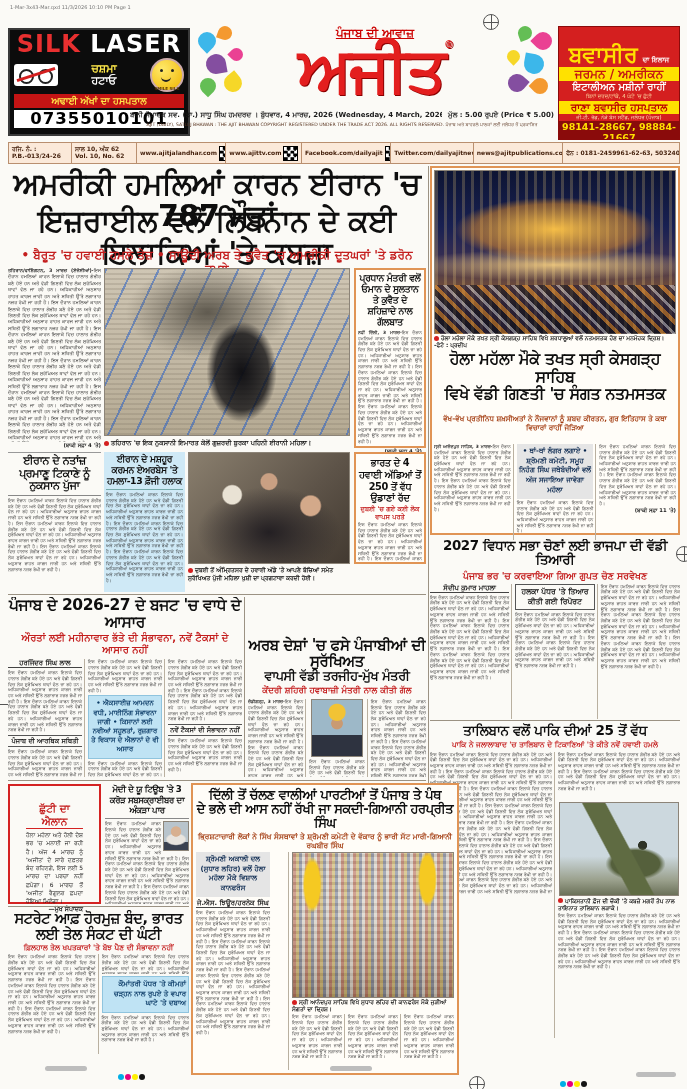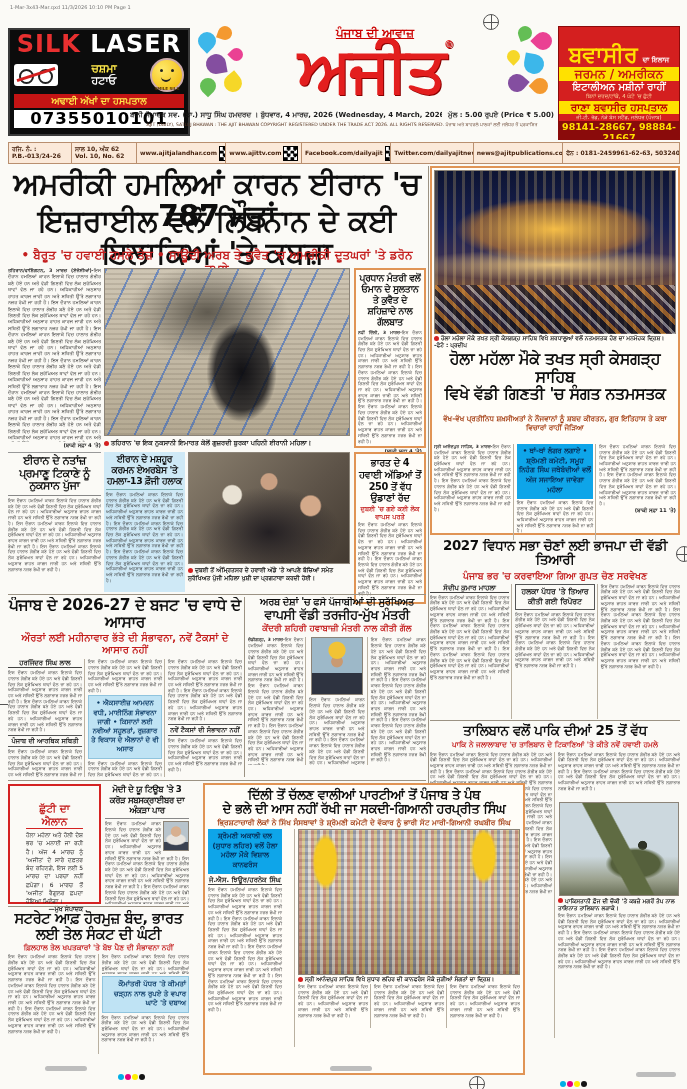--- a/index.html
+++ b/index.html
@@ -7,21 +7,21 @@
         font-family:"DejaVu Sans","Liberation Sans",sans-serif;overflow:hidden;color:#151515;}
   .abs{position:absolute;}
   .hl{font-weight:bold;color:#0e0e0e;line-height:1.07;letter-spacing:-0.4px;}
   .ctr{text-align:center;}
   .body-sm{font-size:4.8px;line-height:1.34;text-align:justify;color:#1c1c1c;}
   .body-xs{font-size:4.4px;line-height:1.3;text-align:justify;color:#222;}
   .caption{font-size:6.6px;font-weight:bold;line-height:1.25;color:#101010;}
   .dot{display:inline-block;width:5px;height:5px;border-radius:50%;background:#d42020;margin-right:2px;vertical-align:middle;}
   .byline{font-weight:bold;text-align:center;font-size:6.8px;border-bottom:1px solid #444;margin-bottom:2px;}
   .bluebox{background:#bfe3f4;color:#0a3a66;font-weight:bold;text-align:center;line-height:1.35;padding:3px 2px;border:1px solid #8fc4de;}
-  .bluebox2{background:#0ea5e9;color:#07254d;font-weight:bold;text-align:center;line-height:1.4;padding:3px 2px;}
+  .bluebox2{background:#e5e5e5;color:#07254d;font-weight:bold;text-align:center;line-height:1.4;padding:3px 2px;}
   .obox{border:2px solid #e09455;background:#fffdf8;}
   .cont{font-size:5.3px;font-weight:bold;text-align:right;color:#222;}
   .cols{display:flex;gap:3px;}
   .col{flex:1;border-right:1px solid #b9b0a0;padding-right:2px;min-width:0;}
   .col:last-child{border-right:none;padding-right:0;}
   .vr{position:absolute;width:1px;background:#9b9283;}
   .hr{position:absolute;height:1px;background:#9b9283;}
   .crosshead{font-weight:bold;font-size:6.6px;text-align:center;border-top:1px solid #555;border-bottom:1px solid #555;margin:2px 0;padding:1px 0;}
   .photo{border:1px solid #8c8478;box-sizing:border-box;}
   .qr{width:13px;height:13px;border:1px solid #000;flex:none;
@@ -177,21 +177,21 @@
 
   <div class="abs photo" style="left:188px;top:452px;width:162px;height:112px;
       background:
         radial-gradient(circle 15px at 27% 38%, #e9e2d4 0 60%, transparent 70%),
         radial-gradient(circle 13px at 50% 26%, #c9a083 0 60%, transparent 70%),
         radial-gradient(circle 16px at 76% 48%, #d3a98a 0 60%, transparent 70%),
         radial-gradient(ellipse 60% 55% at 50% 72%, rgba(25,22,28,.85), transparent 75%),
         linear-gradient(135deg,#8a7f6e,#5d5348 60%,#433a31 100%);"></div>
   <div class="abs caption" style="left:188px;top:566px;width:162px;font-size:6px;"><span class="dot"></span><span>ਦੁਬਈ ਤੋਂ ਅੰਮ੍ਰਿਤਸਰ ਦੇ ਹਵਾਈ ਅੱਡੇ 'ਤੇ ਆਪਣੇ ਬੱਚਿਆਂ ਸਮੇਤ ਸੁਰੱਖਿਅਤ ਪੁੱਜੀ ਮਹਿਲਾ ਖੁਸ਼ੀ ਦਾ ਪ੍ਰਗਟਾਵਾ ਕਰਦੀ ਹੋਈ।</span></div>
 
-  <div class="abs obox" style="left:354px;top:452px;width:72px;height:152px;box-sizing:border-box;padding:3px 2px;overflow:hidden;">
+  <div class="abs obox" style="left:354px;top:452px;width:72px;height:112px;box-sizing:border-box;padding:3px 2px;overflow:hidden;">
     <div class="hl ctr" style="font-size:9.8px;line-height:1.2;">ਭਾਰਤ ਦੇ 4 ਹਵਾਈ ਅੱਡਿਆਂ ਤੋਂ 250 ਤੋਂ ਵੱਧ ਉਡਾਣਾਂ ਰੱਦ</div>
     <div class="ctr" style="font-size:6.6px;font-weight:bold;color:#c41e1e;margin:1px 0;">ਦੁਬਈ 'ਚ ਗਏ ਕਈ ਲੋਕ ਵਾਪਸ ਪਰਤੇ</div>
     <div class="body-xs" style="height:76px;overflow:hidden;"><span>ਇਸ ਦੌਰਾਨ ਹਮਲਿਆਂ ਕਾਰਨ ਇਲਾਕੇ ਵਿਚ ਹਾਲਾਤ ਗੰਭੀਰ ਬਣੇ ਹੋਏ ਹਨ ਅਤੇ ਵੱਡੀ ਗਿਣਤੀ ਵਿਚ ਲੋਕ ਸੁਰੱਖਿਅਤ ਥਾਵਾਂ ਵੱਲ ਜਾ ਰਹੇ ਹਨ। ਅਧਿਕਾਰੀਆਂ ਅਨੁਸਾਰ ਰਾਹਤ ਕਾਰਜ ਜਾਰੀ ਹਨ ਅਤੇ ਸਥਿਤੀ ਉੱਤੇ ਲਗਾਤਾਰ ਨਜ਼ਰ ਰੱਖੀ ਜਾ ਰਹੀ ਹੈ। ਇਸ ਦੌਰਾਨ ਹਮਲਿਆਂ ਕਾਰਨ ਇਲਾਕੇ ਵਿਚ ਹਾਲਾਤ ਗੰਭੀਰ ਬਣੇ ਹੋਏ ਹਨ ਅਤੇ ਵੱਡੀ ਗਿਣਤੀ ਵਿਚ ਲੋਕ ਸੁਰੱਖਿਅਤ ਥਾਵਾਂ ਵੱਲ ਜਾ ਰਹੇ ਹਨ। ਅਧਿਕਾਰੀਆਂ ਅਨੁਸਾਰ ਰਾਹਤ ਕਾਰਜ ਜਾਰੀ ਹਨ ਅਤੇ ਸਥਿਤੀ ਉੱਤੇ ਲਗਾਤਾਰ ਨਜ਼ਰ ਰੱਖੀ ਜਾ ਰਹੀ ਹੈ।</span></div>
 
   </div>
 
   <div class="hr" style="left:8px;top:594px;width:418px;"></div>
   <div class="abs" style="left:8px;top:597px;width:234px;height:180px;overflow:hidden;">
     <div class="hl ctr" style="font-size:15.5px;">ਪੰਜਾਬ ਦੇ 2026-27 ਦੇ ਬਜਟ 'ਚ ਵਾਧੇ ਦੇ ਆਸਾਰ</div>
     <div class="ctr" style="font-size:10px;font-weight:bold;color:#c41e1e;margin:2px 0 3px;">ਔਰਤਾਂ ਲਈ ਮਹੀਨਾਵਾਰ ਭੱਤੇ ਦੀ ਸੰਭਾਵਨਾ, ਨਵੇਂ ਟੈਕਸਾਂ ਦੇ ਆਸਾਰ ਨਹੀਂ</div>
@@ -211,21 +211,21 @@
         <div class="body-xs"><span>ਇਸ ਦੌਰਾਨ ਹਮਲਿਆਂ ਕਾਰਨ ਇਲਾਕੇ ਵਿਚ ਹਾਲਾਤ ਗੰਭੀਰ ਬਣੇ ਹੋਏ ਹਨ ਅਤੇ ਵੱਡੀ ਗਿਣਤੀ ਵਿਚ ਲੋਕ ਸੁਰੱਖਿਅਤ ਥਾਵਾਂ ਵੱਲ ਜਾ ਰਹੇ ਹਨ। ਅਧਿਕਾਰੀਆਂ ਅਨੁਸਾਰ ਰਾਹਤ ਕਾਰਜ ਜਾਰੀ ਹਨ ਅਤੇ ਸਥਿਤੀ ਉੱਤੇ ਲਗਾਤਾਰ ਨਜ਼ਰ ਰੱਖੀ ਜਾ ਰਹੀ ਹੈ। ਇਸ ਦੌਰਾਨ ਹਮਲਿਆਂ ਕਾਰਨ ਇਲਾਕੇ ਵਿਚ ਹਾਲਾਤ ਗੰਭੀਰ ਬਣੇ ਹੋਏ ਹਨ ਅਤੇ ਵੱਡੀ ਗਿਣਤੀ ਵਿਚ ਲੋਕ ਸੁਰੱਖਿਅਤ ਥਾਵਾਂ ਵੱਲ ਜਾ ਰਹੇ ਹਨ। ਅਧਿਕਾਰੀਆਂ ਅਨੁਸਾਰ ਰਾਹਤ ਕਾਰਜ ਜਾਰੀ ਹਨ ਅਤੇ ਸਥਿਤੀ ਉੱਤੇ ਲਗਾਤਾਰ ਨਜ਼ਰ ਰੱਖੀ ਜਾ ਰਹੀ ਹੈ।</span></div>
         <div class="crosshead">ਨਵੇਂ ਟੈਕਸਾਂ ਦੀ ਸੰਭਾਵਨਾ ਨਹੀਂ</div>
         <div class="body-xs"><span>ਇਸ ਦੌਰਾਨ ਹਮਲਿਆਂ ਕਾਰਨ ਇਲਾਕੇ ਵਿਚ ਹਾਲਾਤ ਗੰਭੀਰ ਬਣੇ ਹੋਏ ਹਨ ਅਤੇ ਵੱਡੀ ਗਿਣਤੀ ਵਿਚ ਲੋਕ ਸੁਰੱਖਿਅਤ ਥਾਵਾਂ ਵੱਲ ਜਾ ਰਹੇ ਹਨ। ਅਧਿਕਾਰੀਆਂ ਅਨੁਸਾਰ ਰਾਹਤ ਕਾਰਜ ਜਾਰੀ ਹਨ ਅਤੇ ਸਥਿਤੀ ਉੱਤੇ ਲਗਾਤਾਰ ਨਜ਼ਰ ਰੱਖੀ ਜਾ ਰਹੀ ਹੈ।</span></div>
       </div>
     </div>
   </div>
 
   <div class="vr" style="left:244px;top:597px;height:180px;"></div>
 
   <div class="abs" style="left:248px;top:597px;width:178px;height:180px;overflow:hidden;">
-    <div class="hl ctr" style="font-size:10px;">ਅਰਬ ਦੇਸ਼ਾਂ 'ਚ ਫਸੇ ਪੰਜਾਬੀਆਂ ਦੀ ਸੁਰੱਖਿਅਤ</div>
+    <div class="hl ctr" style="font-size:15px;margin-top:40px;">ਅਰਬ ਦੇਸ਼ਾਂ 'ਚ ਫਸੇ ਪੰਜਾਬੀਆਂ ਦੀ ਸੁਰੱਖਿਅਤ</div>
     <div class="hl ctr" style="font-size:12.8px;">ਵਾਪਸੀ ਵੱਡੀ ਤਰਜੀਹ-ਮੁੱਖ ਮੰਤਰੀ</div>
     <div class="ctr" style="font-size:8.6px;font-weight:bold;color:#c41e1e;margin:2px 0 3px;">ਕੇਂਦਰੀ ਸ਼ਹਿਰੀ ਹਵਾਬਾਜ਼ੀ ਮੰਤਰੀ ਨਾਲ ਕੀਤੀ ਗੱਲ</div>
     <div class="cols" style="height:128px;overflow:hidden;">
       <div class="col">
           <div class="body-xs"><b>ਚੰਡੀਗੜ੍ਹ, 3 ਮਾਰਚ-</b><span>ਇਸ ਦੌਰਾਨ ਹਮਲਿਆਂ ਕਾਰਨ ਇਲਾਕੇ ਵਿਚ ਹਾਲਾਤ ਗੰਭੀਰ ਬਣੇ ਹੋਏ ਹਨ ਅਤੇ ਵੱਡੀ ਗਿਣਤੀ ਵਿਚ ਲੋਕ ਸੁਰੱਖਿਅਤ ਥਾਵਾਂ ਵੱਲ ਜਾ ਰਹੇ ਹਨ। ਅਧਿਕਾਰੀਆਂ ਅਨੁਸਾਰ ਰਾਹਤ ਕਾਰਜ ਜਾਰੀ ਹਨ ਅਤੇ ਸਥਿਤੀ ਉੱਤੇ ਲਗਾਤਾਰ ਨਜ਼ਰ ਰੱਖੀ ਜਾ ਰਹੀ ਹੈ। ਇਸ ਦੌਰਾਨ ਹਮਲਿਆਂ ਕਾਰਨ ਇਲਾਕੇ ਵਿਚ ਹਾਲਾਤ ਗੰਭੀਰ ਬਣੇ ਹੋਏ ਹਨ ਅਤੇ ਵੱਡੀ ਗਿਣਤੀ ਵਿਚ ਲੋਕ ਸੁਰੱਖਿਅਤ ਥਾਵਾਂ ਵੱਲ ਜਾ ਰਹੇ ਹਨ। ਅਧਿਕਾਰੀਆਂ ਅਨੁਸਾਰ ਰਾਹਤ ਕਾਰਜ ਜਾਰੀ ਹਨ ਅਤੇ ਸਥਿਤੀ ਉੱਤੇ ਲਗਾਤਾਰ ਨਜ਼ਰ ਰੱਖੀ ਜਾ ਰਹੀ ਹੈ। ਇਸ ਦੌਰਾਨ ਹਮਲਿਆਂ ਕਾਰਨ ਇਲਾਕੇ ਵਿਚ ਹਾਲਾਤ ਗੰਭੀਰ ਬਣੇ ਹੋਏ ਹਨ ਅਤੇ ਵੱਡੀ ਗਿਣਤੀ ਵਿਚ ਲੋਕ ਸੁਰੱਖਿਅਤ ਥਾਵਾਂ ਵੱਲ ਜਾ ਰਹੇ ਹਨ। ਅਧਿਕਾਰੀਆਂ ਅਨੁਸਾਰ ਰਾਹਤ ਕਾਰਜ ਜਾਰੀ ਹਨ ਅਤੇ ਸਥਿਤੀ ਉੱਤੇ ਲਗਾਤਾਰ ਨਜ਼ਰ ਰੱਖੀ ਜਾ ਰਹੀ ਹੈ।</span></div>
         </div>
       <div class="col">
         <div class="photo" style="width:52px;height:58px;margin:0 auto 2px;
             background:
               radial-gradient(circle 13px at 50% 22%, #f2c335 0 62%, transparent 70%),
@@ -342,26 +342,26 @@
           <div class="body-xs"><span>ਇਸ ਦੌਰਾਨ ਹਮਲਿਆਂ ਕਾਰਨ ਇਲਾਕੇ ਵਿਚ ਹਾਲਾਤ ਗੰਭੀਰ ਬਣੇ ਹੋਏ ਹਨ ਅਤੇ ਵੱਡੀ ਗਿਣਤੀ ਵਿਚ ਲੋਕ ਸੁਰੱਖਿਅਤ ਥਾਵਾਂ ਵੱਲ ਜਾ ਰਹੇ ਹਨ। ਅਧਿਕਾਰੀਆਂ ਅਨੁਸਾਰ ਰਾਹਤ ਕਾਰਜ ਜਾਰੀ ਹਨ ਅਤੇ ਸਥਿਤੀ ਉੱਤੇ ਲਗਾਤਾਰ ਨਜ਼ਰ ਰੱਖੀ ਜਾ ਰਹੀ ਹੈ। ਇਸ ਦੌਰਾਨ ਹਮਲਿਆਂ ਕਾਰਨ ਇਲਾਕੇ ਵਿਚ ਹਾਲਾਤ ਗੰਭੀਰ ਬਣੇ ਹੋਏ ਹਨ ਅਤੇ ਵੱਡੀ ਗਿਣਤੀ ਵਿਚ ਲੋਕ ਸੁਰੱਖਿਅਤ ਥਾਵਾਂ ਵੱਲ ਜਾ ਰਹੇ ਹਨ। ਅਧਿਕਾਰੀਆਂ ਅਨੁਸਾਰ ਰਾਹਤ ਕਾਰਜ ਜਾਰੀ ਹਨ ਅਤੇ ਸਥਿਤੀ ਉੱਤੇ ਲਗਾਤਾਰ ਨਜ਼ਰ ਰੱਖੀ ਜਾ ਰਹੀ ਹੈ। ਇਸ ਦੌਰਾਨ ਹਮਲਿਆਂ ਕਾਰਨ ਇਲਾਕੇ ਵਿਚ ਹਾਲਾਤ ਗੰਭੀਰ ਬਣੇ ਹੋਏ ਹਨ ਅਤੇ ਵੱਡੀ ਗਿਣਤੀ ਵਿਚ ਲੋਕ ਸੁਰੱਖਿਅਤ ਥਾਵਾਂ ਵੱਲ ਜਾ ਰਹੇ ਹਨ। ਅਧਿਕਾਰੀਆਂ ਅਨੁਸਾਰ ਰਾਹਤ ਕਾਰਜ ਜਾਰੀ ਹਨ ਅਤੇ ਸਥਿਤੀ ਉੱਤੇ ਲਗਾਤਾਰ ਨਜ਼ਰ ਰੱਖੀ ਜਾ ਰਹੀ ਹੈ।</span></div>
         </div>
       <div class="col">
         <div class="body-xs" style="height:20px;overflow:hidden;"><span>ਇਸ ਦੌਰਾਨ ਹਮਲਿਆਂ ਕਾਰਨ ਇਲਾਕੇ ਵਿਚ ਹਾਲਾਤ ਗੰਭੀਰ ਬਣੇ ਹੋਏ ਹਨ ਅਤੇ ਵੱਡੀ ਗਿਣਤੀ ਵਿਚ ਲੋਕ ਸੁਰੱਖਿਅਤ ਥਾਵਾਂ ਵੱਲ ਜਾ ਰਹੇ ਹਨ। ਅਧਿਕਾਰੀਆਂ ਅਨੁਸਾਰ ਰਾਹਤ ਕਾਰਜ ਜਾਰੀ ਹਨ ਅਤੇ ਸਥਿਤੀ ਉੱਤੇ ਲਗਾਤਾਰ ਨਜ਼ਰ ਰੱਖੀ ਜਾ ਰਹੀ ਹੈ।</span></div>
         <div class="bluebox" style="font-size:7px;margin:2px 0;text-align:right;">ਕੌਮਾਂਤਰੀ ਪੱਧਰ 'ਤੇ ਕੀਮਤਾਂ ਚੜ੍ਹਨ ਨਾਲ ਰੁਪਏ ਤੇ ਵਪਾਰ ਘਾਟੇ 'ਤੇ ਦਬਾਅ</div>
         <div class="body-xs"><span>ਇਸ ਦੌਰਾਨ ਹਮਲਿਆਂ ਕਾਰਨ ਇਲਾਕੇ ਵਿਚ ਹਾਲਾਤ ਗੰਭੀਰ ਬਣੇ ਹੋਏ ਹਨ ਅਤੇ ਵੱਡੀ ਗਿਣਤੀ ਵਿਚ ਲੋਕ ਸੁਰੱਖਿਅਤ ਥਾਵਾਂ ਵੱਲ ਜਾ ਰਹੇ ਹਨ। ਅਧਿਕਾਰੀਆਂ ਅਨੁਸਾਰ ਰਾਹਤ ਕਾਰਜ ਜਾਰੀ ਹਨ ਅਤੇ ਸਥਿਤੀ ਉੱਤੇ ਲਗਾਤਾਰ ਨਜ਼ਰ ਰੱਖੀ ਜਾ ਰਹੀ ਹੈ।</span></div>
       </div>
     </div>
   </div>
 
-  <div class="abs obox" style="left:203px;top:783px;width:322px;height:292px;box-sizing:border-box;padding:3px;">
+  <div class="abs obox" style="left:191px;top:783px;width:268px;height:292px;box-sizing:border-box;padding:3px;">
     <div class="hl ctr" style="font-size:13px;">ਦਿੱਲੀ ਤੋਂ ਚੱਲਣ ਵਾਲੀਆਂ ਪਾਰਟੀਆਂ ਤੋਂ ਪੰਜਾਬ ਤੇ ਪੰਥ</div>
     <div class="hl ctr" style="font-size:13px;">ਦੇ ਭਲੇ ਦੀ ਆਸ ਨਹੀਂ ਰੱਖੀ ਜਾ ਸਕਦੀ-ਗਿਆਨੀ ਹਰਪ੍ਰੀਤ ਸਿੰਘ</div>
     <div class="ctr" style="font-size:7.4px;font-weight:bold;color:#a33c10;margin:2px 0;">ਭ੍ਰਿਸ਼ਟਾਚਾਰੀ ਲੋਕਾਂ ਨੇ ਸਿੱਖ ਸੰਸਥਾਵਾਂ ਤੇ ਸ਼੍ਰੋਮਣੀ ਕਮੇਟੀ ਦੇ ਵੱਕਾਰ ਨੂੰ ਭਾਰੀ ਸੱਟ ਮਾਰੀ-ਗਿਆਨੀ ਰਘਬੀਰ ਸਿੰਘ</div>
     <div style="display:flex;gap:3px;height:218px;overflow:hidden;">
-      <div style="flex:0 0 74px;border-right:1px solid #b9b0a0;padding-right:12px;">
+      <div style="flex:0 0 74px;border-right:1px solid #b9b0a0;padding-right:18px;">
         <div class="bluebox2" style="font-size:7px;">ਸ਼੍ਰੋਮਣੀ ਅਕਾਲੀ ਦਲ (ਸੁਧਾਰ ਲਹਿਰ) ਵਲੋਂ ਹੋਲਾ ਮਹੱਲਾ ਮੌਕੇ ਵਿਸ਼ਾਲ ਕਾਨਫਰੰਸ</div>
         <div class="byline" style="margin-top:2px;">ਜੇ.ਐਸ. ਝਿਊਰ/ਹਰਨੇਕ ਸਿੰਘ</div>
         <div class="body-xs"><span>ਇਸ ਦੌਰਾਨ ਹਮਲਿਆਂ ਕਾਰਨ ਇਲਾਕੇ ਵਿਚ ਹਾਲਾਤ ਗੰਭੀਰ ਬਣੇ ਹੋਏ ਹਨ ਅਤੇ ਵੱਡੀ ਗਿਣਤੀ ਵਿਚ ਲੋਕ ਸੁਰੱਖਿਅਤ ਥਾਵਾਂ ਵੱਲ ਜਾ ਰਹੇ ਹਨ। ਅਧਿਕਾਰੀਆਂ ਅਨੁਸਾਰ ਰਾਹਤ ਕਾਰਜ ਜਾਰੀ ਹਨ ਅਤੇ ਸਥਿਤੀ ਉੱਤੇ ਲਗਾਤਾਰ ਨਜ਼ਰ ਰੱਖੀ ਜਾ ਰਹੀ ਹੈ। ਇਸ ਦੌਰਾਨ ਹਮਲਿਆਂ ਕਾਰਨ ਇਲਾਕੇ ਵਿਚ ਹਾਲਾਤ ਗੰਭੀਰ ਬਣੇ ਹੋਏ ਹਨ ਅਤੇ ਵੱਡੀ ਗਿਣਤੀ ਵਿਚ ਲੋਕ ਸੁਰੱਖਿਅਤ ਥਾਵਾਂ ਵੱਲ ਜਾ ਰਹੇ ਹਨ। ਅਧਿਕਾਰੀਆਂ ਅਨੁਸਾਰ ਰਾਹਤ ਕਾਰਜ ਜਾਰੀ ਹਨ ਅਤੇ ਸਥਿਤੀ ਉੱਤੇ ਲਗਾਤਾਰ ਨਜ਼ਰ ਰੱਖੀ ਜਾ ਰਹੀ ਹੈ। ਇਸ ਦੌਰਾਨ ਹਮਲਿਆਂ ਕਾਰਨ ਇਲਾਕੇ ਵਿਚ ਹਾਲਾਤ ਗੰਭੀਰ ਬਣੇ ਹੋਏ ਹਨ ਅਤੇ ਵੱਡੀ ਗਿਣਤੀ ਵਿਚ ਲੋਕ ਸੁਰੱਖਿਅਤ ਥਾਵਾਂ ਵੱਲ ਜਾ ਰਹੇ ਹਨ। ਅਧਿਕਾਰੀਆਂ ਅਨੁਸਾਰ ਰਾਹਤ ਕਾਰਜ ਜਾਰੀ ਹਨ ਅਤੇ ਸਥਿਤੀ ਉੱਤੇ ਲਗਾਤਾਰ ਨਜ਼ਰ ਰੱਖੀ ਜਾ ਰਹੀ ਹੈ। ਇਸ ਦੌਰਾਨ ਹਮਲਿਆਂ ਕਾਰਨ ਇਲਾਕੇ ਵਿਚ ਹਾਲਾਤ ਗੰਭੀਰ ਬਣੇ ਹੋਏ ਹਨ ਅਤੇ ਵੱਡੀ ਗਿਣਤੀ ਵਿਚ ਲੋਕ ਸੁਰੱਖਿਅਤ ਥਾਵਾਂ ਵੱਲ ਜਾ ਰਹੇ ਹਨ। ਅਧਿਕਾਰੀਆਂ ਅਨੁਸਾਰ ਰਾਹਤ ਕਾਰਜ ਜਾਰੀ ਹਨ ਅਤੇ ਸਥਿਤੀ ਉੱਤੇ ਲਗਾਤਾਰ ਨਜ਼ਰ ਰੱਖੀ ਜਾ ਰਹੀ ਹੈ।</span></div>
       </div>
       <div style="flex:1;min-width:0;">
         <div class="photo" style="width:100%;height:146px;
             background:
               radial-gradient(ellipse 8% 26% at 12% 22%, #f5c922 0 60%, transparent 75%),
               radial-gradient(ellipse 8% 26% at 84% 18%, #f5c922 0 60%, transparent 75%),
               repeating-linear-gradient(90deg, rgba(200,60,40,.3) 0 3px, rgba(240,200,60,.3) 3px 6px, rgba(60,90,160,.3) 6px 9px, rgba(255,255,255,.35) 9px 12px),

